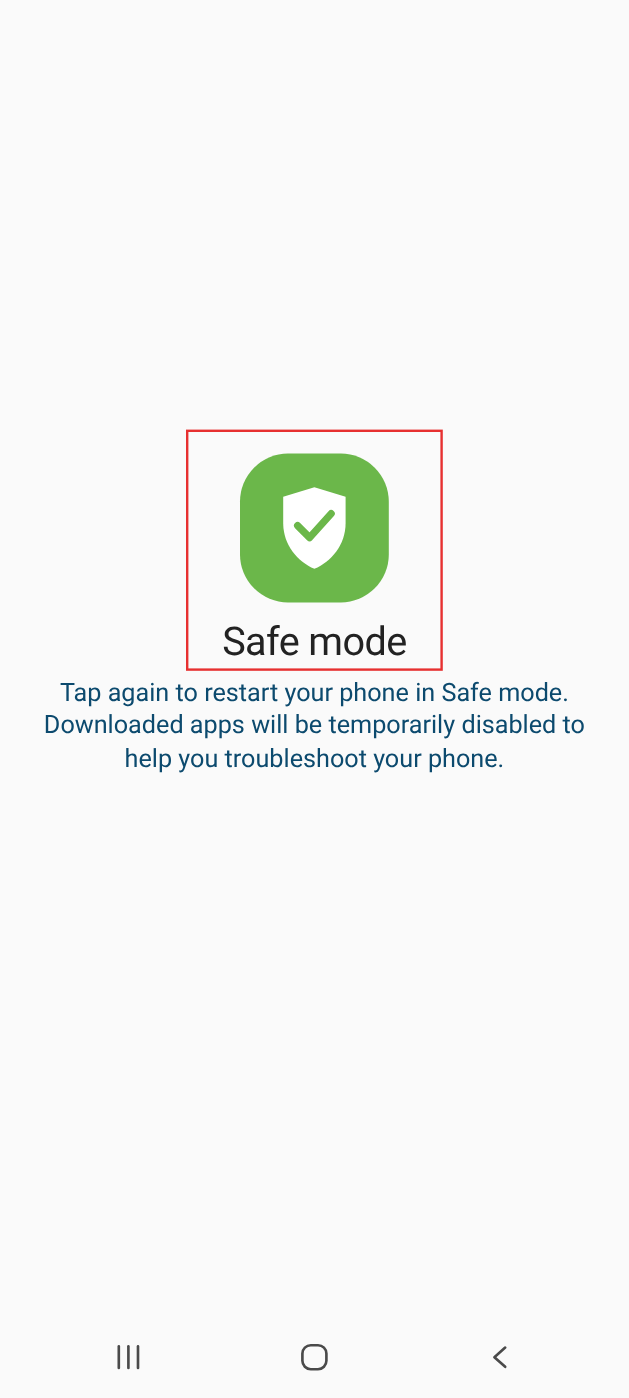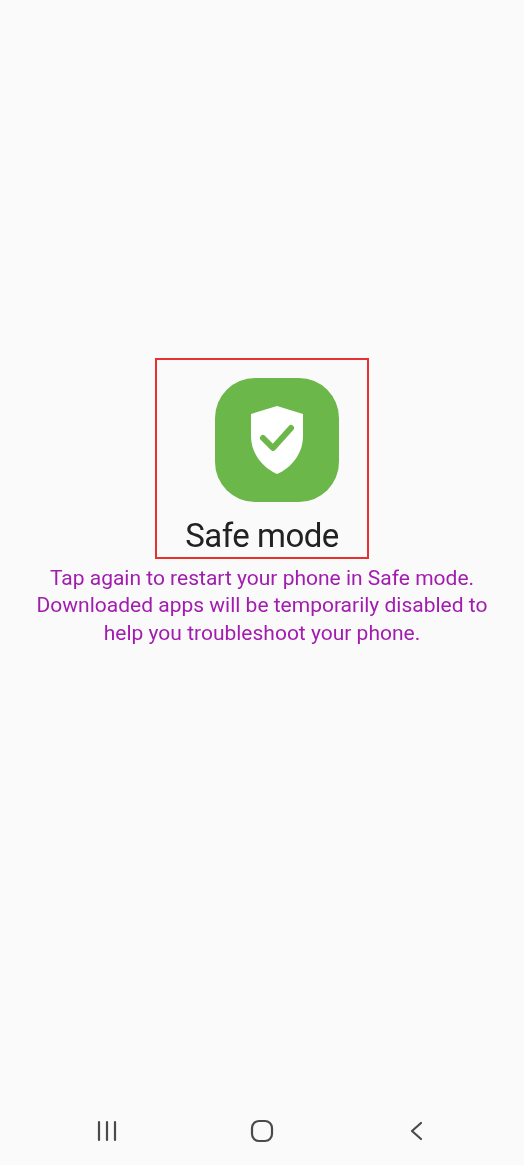--- a/index.html
+++ b/index.html
@@ -24,42 +24,42 @@
       display: flex;
       flex-direction: column;
       align-items: center;
       justify-content: center;
     }
     .highlight-box {
       border: 2px solid #e73030;
       padding: 18px 28px 2px 28px;
       display: flex;
       flex-direction: column;
-      align-items: flex-end;
+      align-items: center;
       margin-top: -100px;
     }
     .icon-wrap {
       width: 124px;
       height: 124px;
       background: #6bb74a;
       border-radius: 40px;
       display: flex;
       align-items: center;
       justify-content: center;
       margin-bottom: 14px;
     }
     .title {
       font-size: 33px;
       color: #222;
       letter-spacing: -0.5px;
       font-weight: 400;
     }
     .description {
       font-size: 21px;
-      color: #a21caf;
+      color: #0c4a6e;
       text-align: center;
       line-height: 1.3;
       padding: 6px 30px 0 30px;
       font-weight: 400;
     }
     .nav-bar {
       position: absolute;
       bottom: 0;
       left: 0;
       right: 0;

